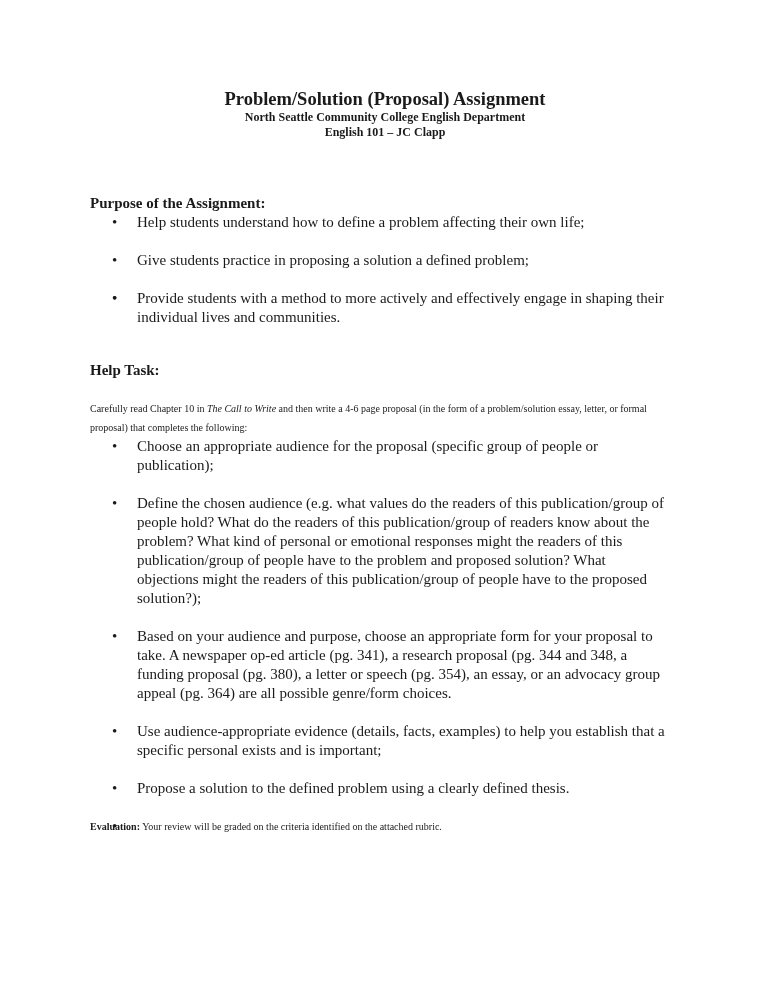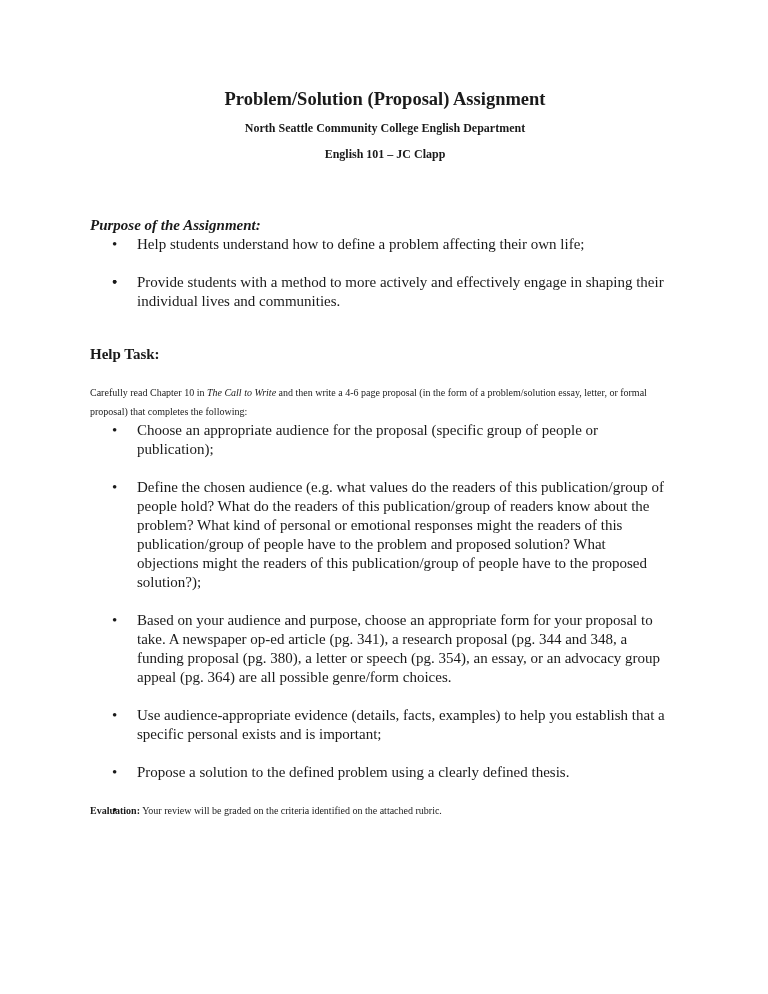--- a/index.html
+++ b/index.html
@@ -28,21 +28,21 @@
     .doc-title {
       font-weight: bold;
       font-size: 18.5px;
       line-height: 22px;
       margin: 0;
     }
     .doc-subtitle {
       font-weight: bold;
       font-size: 12px;
       line-height: 15px;
-      margin: 11px;
+      margin: 0;
     }
     .section-heading {
       font-weight: bold;
       font-size: 15px;
       line-height: 19px;
       margin: 0;
     }
     .para {
       font-size: 10px;
       line-height: 19px;
@@ -60,21 +60,21 @@
       font-size: 15px;
       line-height: 19px;
       width: 530px;
     }
     ul.bullets li .bullet {
       position: absolute;
       left: 22px;
       top: 0;
       font-size: 15px;
     }
-    .purpose-heading { margin-top: 54px; font-style: italic; }
+    .purpose-heading { margin-top: 54px; }
     .purpose-list { margin-top: 17px; }
     .purpose-list li + li { margin-top: 19px; }
     .task-heading { margin-top: 34px; }
     .task-intro { margin-top: 19px; width: 580px; }
     .task-list { margin-top: 19px; }
     .task-list li + li { margin-top: 19px; }
     .evaluation { margin-top: 14px; }
     .evaluation b { font-weight: bold; text-align: center; }
   </style>
 </head>
@@ -90,20 +90,21 @@
 
   <p class="section-heading purpose-heading">Purpose of the Assignment:</p>
 
   <ul class="bullets purpose-list">
     <li>
       <span class="bullet">•</span>
       <span>Help students understand how to define a problem affecting their own life;</span>
     </li>
     <li>
       <span class="bullet">•</span>
+      <span>Give students practice in proposing a solution a defined problem;</span>
     </li>
     <li>
       <span class="bullet">•</span>
     </li>
     <li>
       <span class="bullet">•</span>
       <span>Provide students with a method to more actively and effectively engage in shaping their individual lives and communities.</span>
     </li>
   </ul>
 

